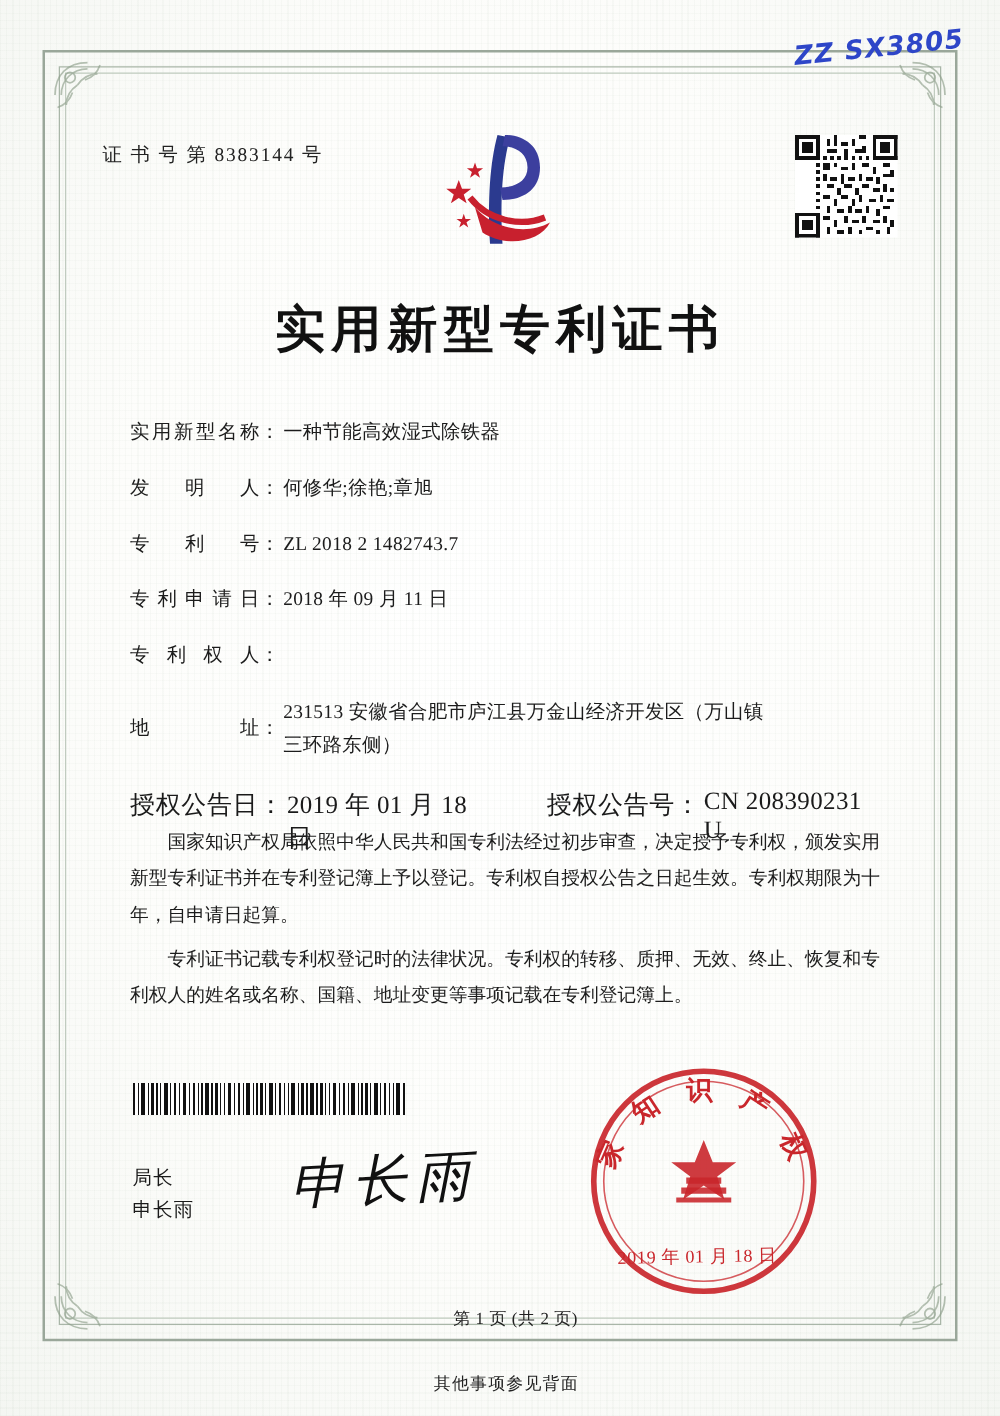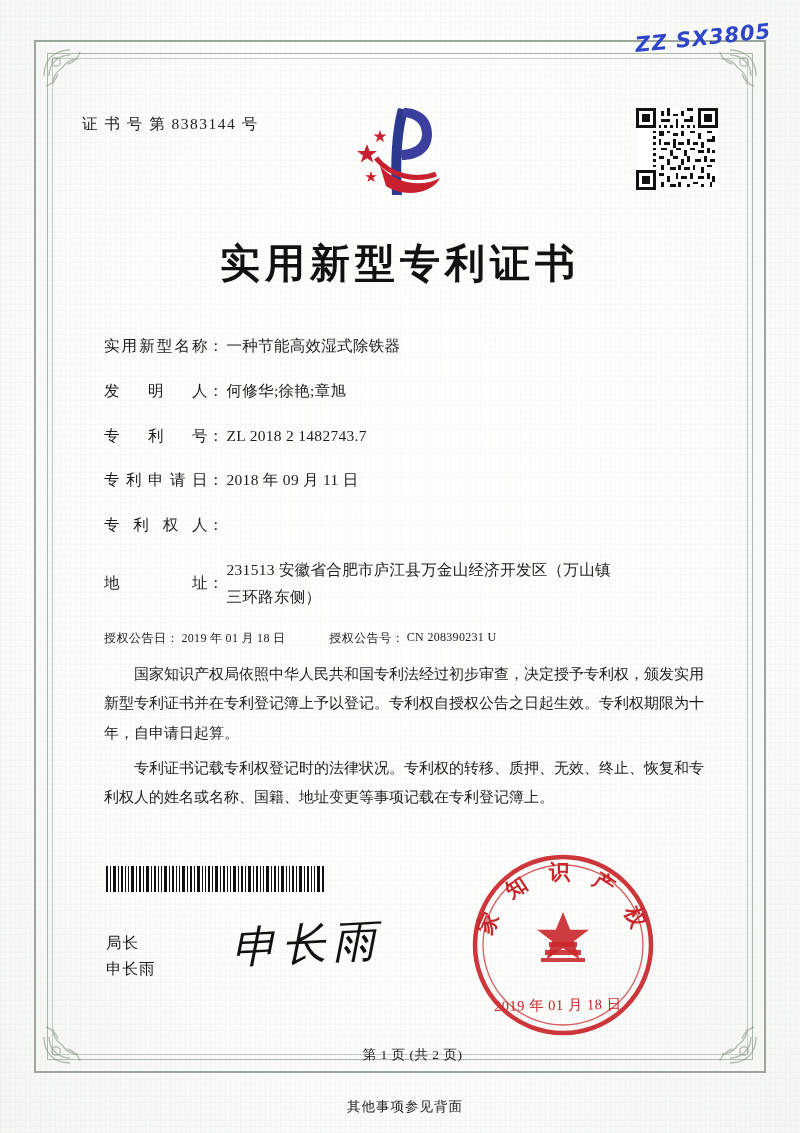--- a/index.html
+++ b/index.html
@@ -149,22 +149,22 @@
     flex: 1;
     letter-spacing: 0.3px;
   }
   .field-value .sub {
     display: block;
     margin-top: 4px;
   }
 
   .row-inline {
     display: flex;
-    align-items: flex-end;
-    font-size: 12px;
+    align-items: flex-start;
+    font-size: 20px;
     margin-bottom: 5px;
   }
   .row-inline .seg { display: flex; }
   .row-inline .seg2 { margin-left: 44px; }
 
   
   .paras {
     position: absolute;
     left: 104px;
     right: 96px;

